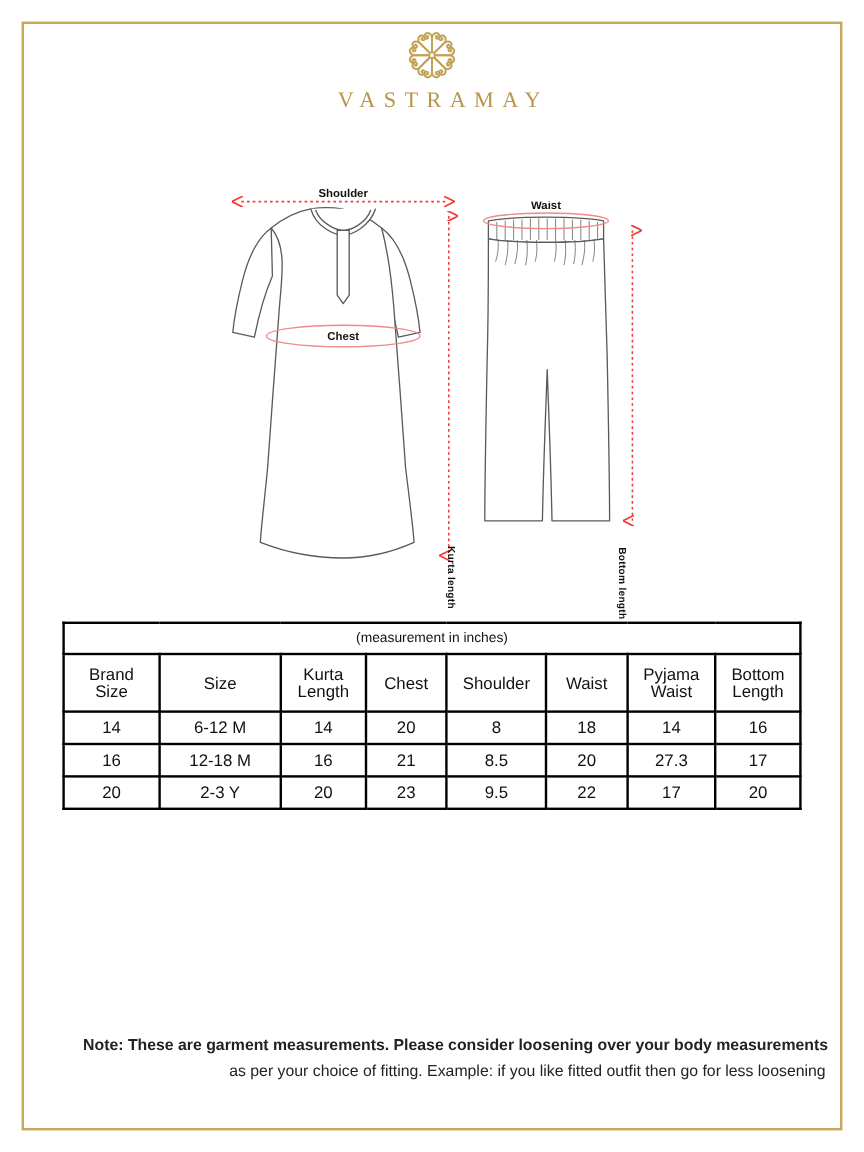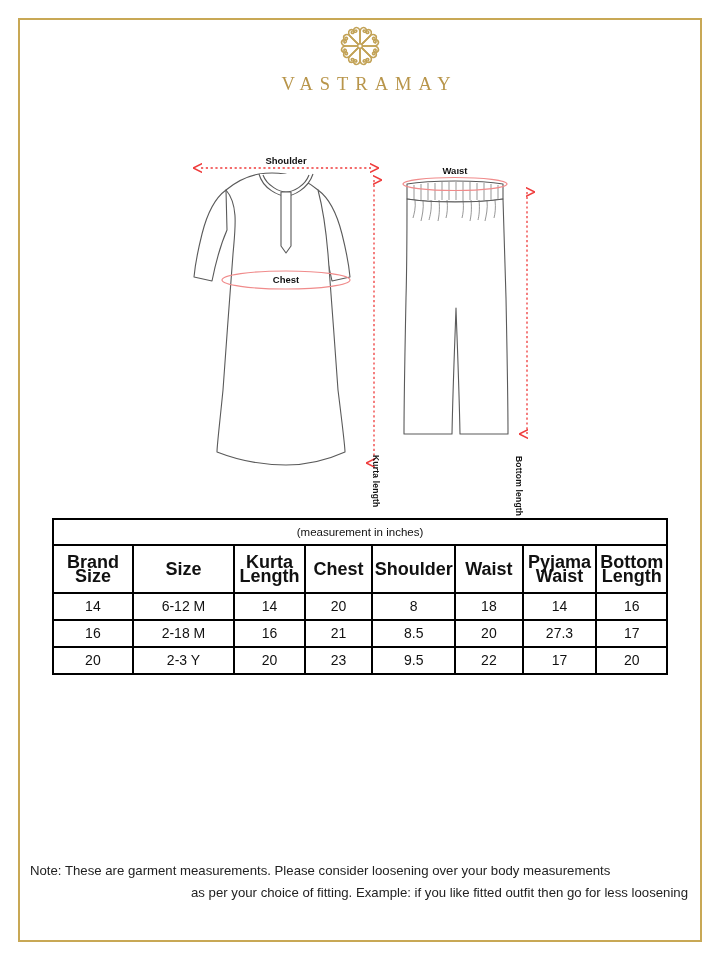--- a/index.html
+++ b/index.html
@@ -106,22 +106,22 @@
     font-weight: bold;
     height: 38px;
     letter-spacing: 0.2px;
   }
   .tbl-subtitle {
     font-size: 11.5px;
     font-weight: normal;
     height: 24px;
   }
   table.size-table thead tr.col-heads th {
-    font-size: 18px;
-    font-weight: bold;
+    font-size: 14px;
+    font-weight: normal;
     height: 46px;
     line-height: 14px;
     margin-top: 29px;
   }
   table.size-table tbody td {
     font-size: 14px;
     font-weight: normal;
     height: 25px;
     line-height: 25px;
   }
@@ -130,21 +130,21 @@
   .note {
     position: absolute;
     left: 30px;
     top: 860px;
     width: 660px;
     font-size: 13.2px;
     line-height: 22px;
     color: #222222;
     text-align: right;
   }
-  .note .line1 { display: block; text-align: left; }
+  .note .line1 { display: block; text-align: right; font-weight: bold; }
   .note .line2 { display: block; text-align: right; padding-right: 2px; }
 </style>
 </head>
 <body>
 
 <div class="page-frame"></div>
 
 <div class="brand">
   <svg class="brand-mark" width="58" height="48" viewBox="0 0 58 48" aria-hidden="true">
     <g fill="none" stroke="#c2a256" stroke-width="1.6" stroke-linecap="round">
@@ -345,21 +345,21 @@
         <td>6-12 M</td>
         <td>14</td>
         <td>20</td>
         <td>8</td>
         <td>18</td>
         <td>14</td>
         <td>16</td>
       </tr>
       <tr>
         <td>16</td>
-        <td>2-18 M</td>
+        <td>12-18 M</td>
         <td>16</td>
         <td>21</td>
         <td>8.5</td>
         <td>20</td>
         <td>27.3</td>
         <td>17</td>
       </tr>
       <tr>
         <td>20</td>
         <td>2-3 Y</td>

